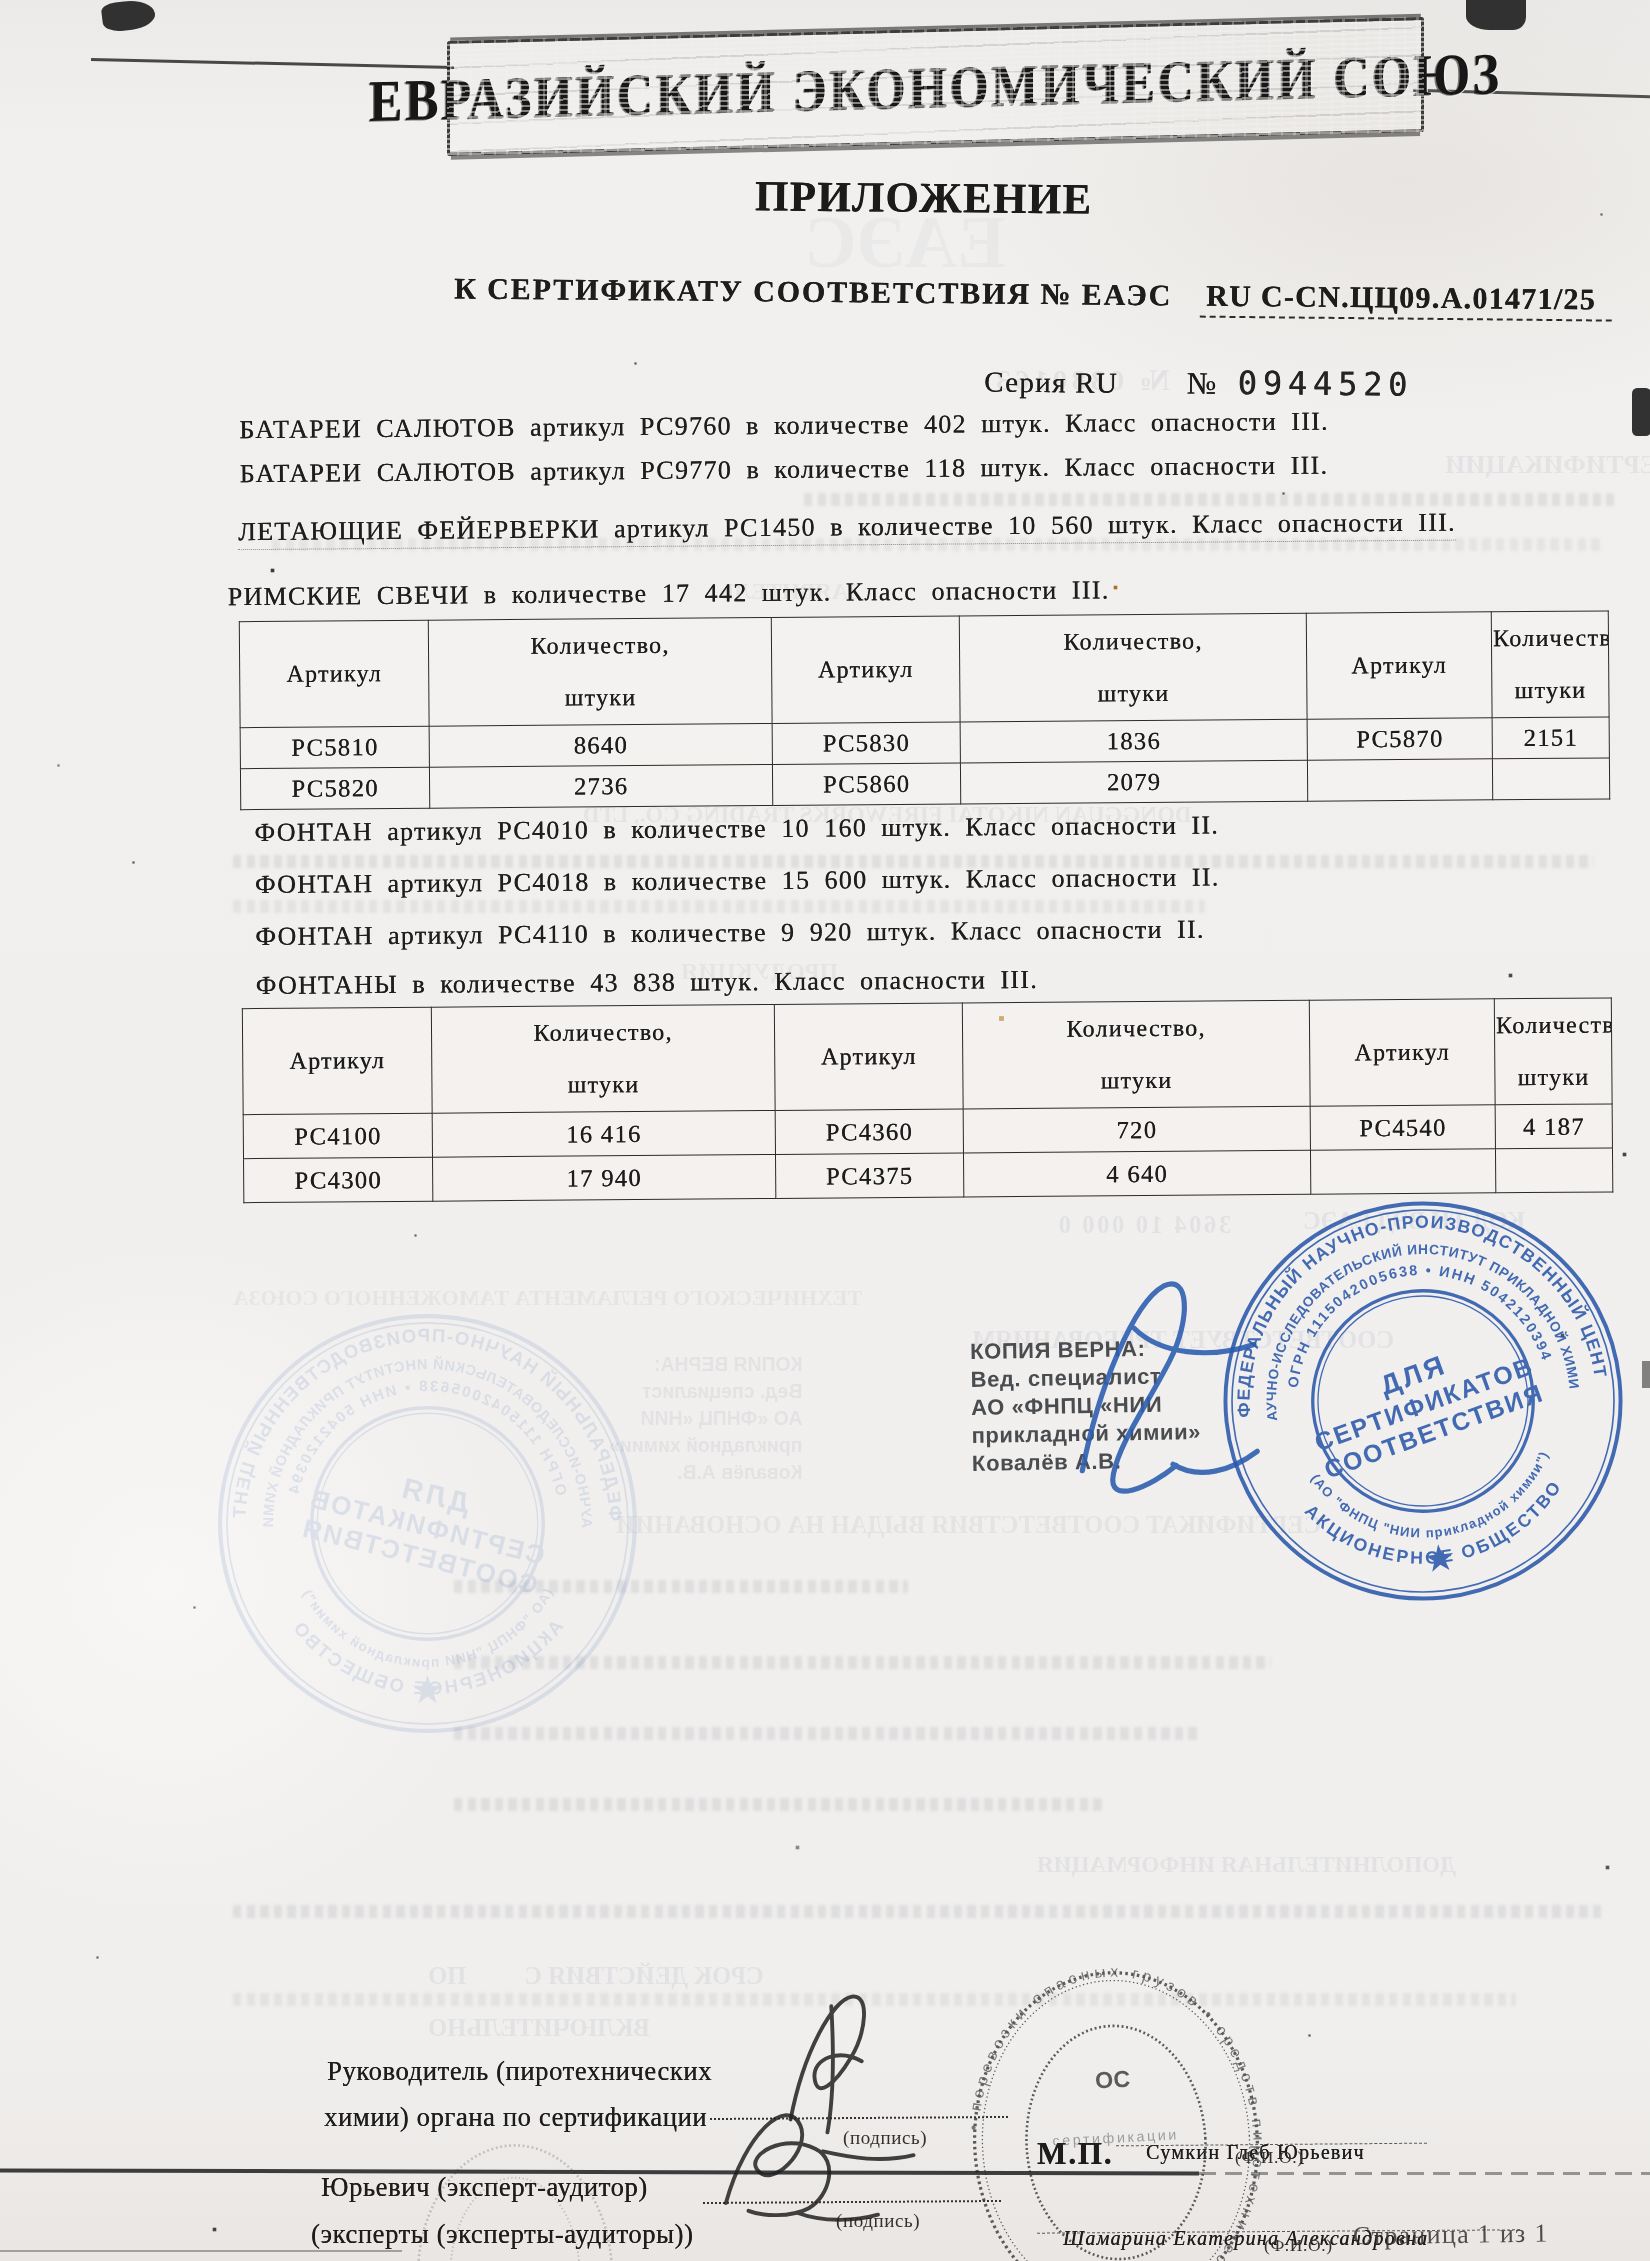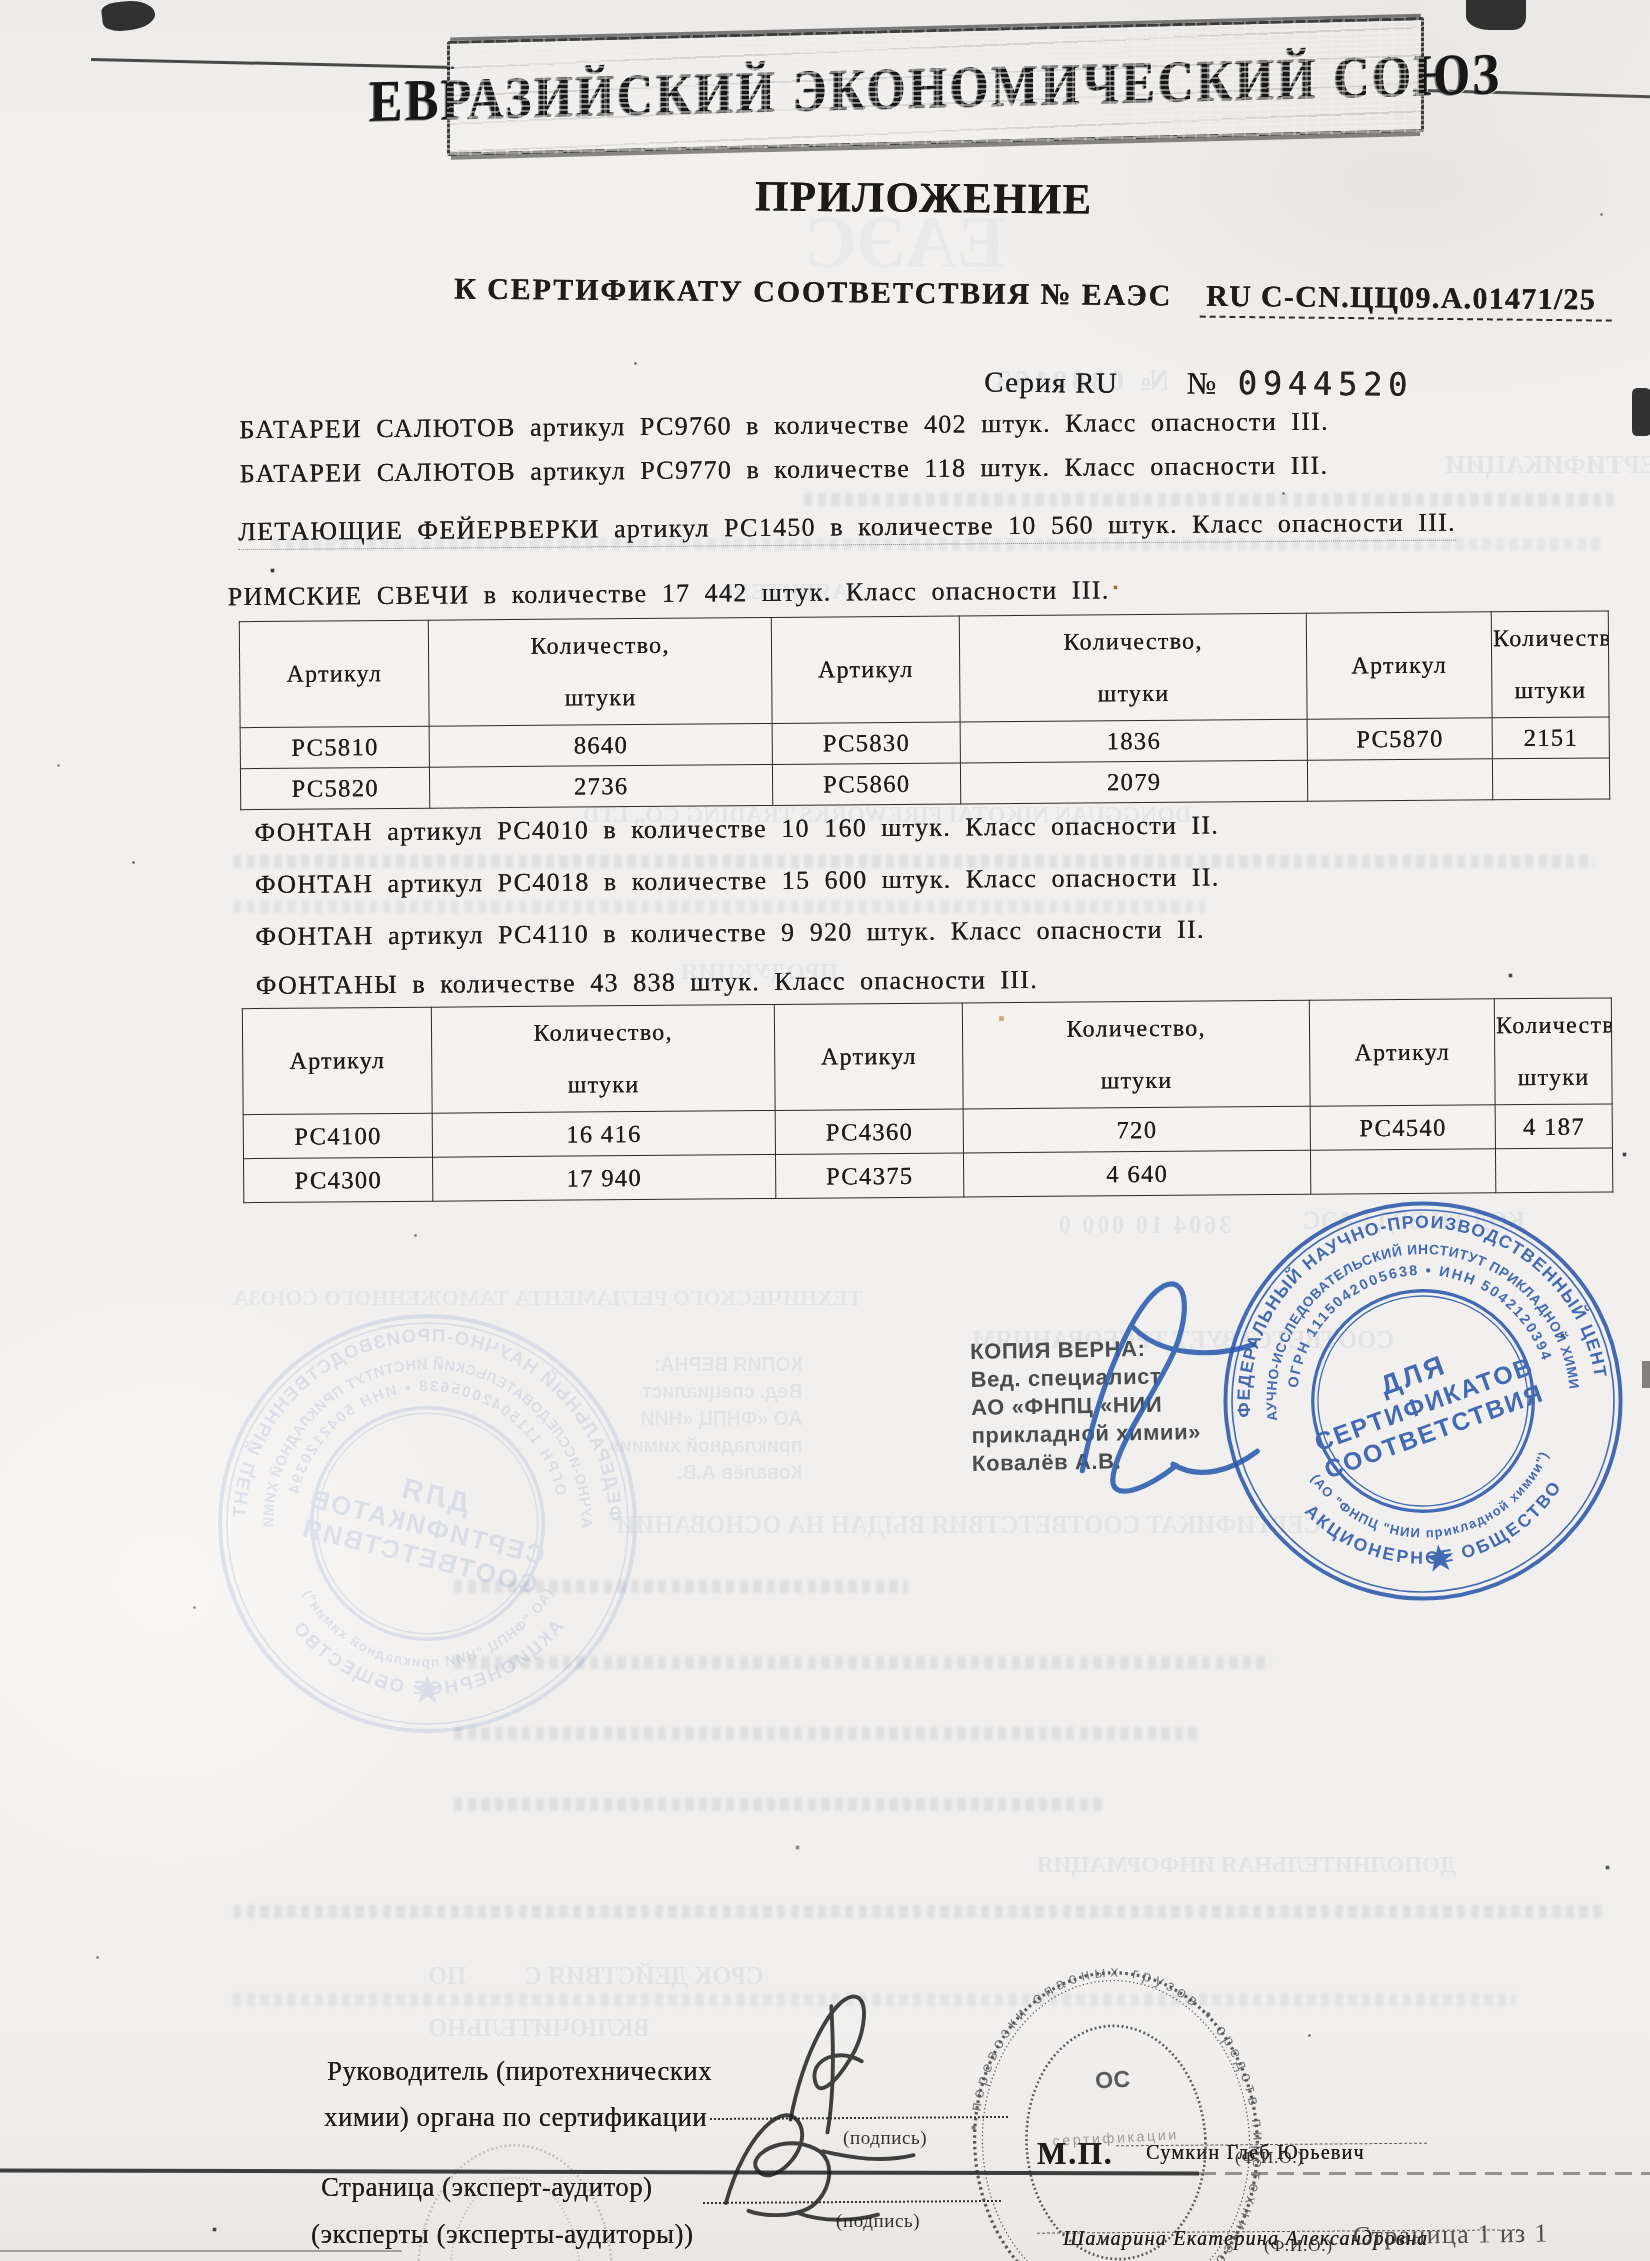--- a/index.html
+++ b/index.html
@@ -295,21 +295,21 @@
   <div>
     <div class="abs sig-label" style="left:327px;top:2056px;">Руководитель (пиротехнических</div>
     <div class="abs sig-label" style="left:324px;top:2102px;">химии) органа по сертификации</div>
     <div class="abs dotline" style="left:710px;top:2117px;width:298px;transform:rotate(-.4deg);"></div>
     <div class="abs caption" style="left:843px;top:2127px;">(подпись)</div>
     <div class="abs mp" style="left:1037px;top:2136px;font-family:Liberation Serif, serif;">М.П.</div>
     <div class="abs sig-name" style="left:1146px;top:2110px;">Сумкин Глеб Юрьевич</div>
     <div class="abs dashline" style="left:1116px;top:2144px;width:311px;transform:rotate(-.5deg);"></div>
     <div class="abs caption" style="left:1235px;top:2147px;font-size:17.5px;">(Ф.И.О.)</div>
 
-    <div class="abs sig-label" style="left:321px;top:2172px;">Страница (эксперт-аудитор)</div>
+    <div class="abs sig-label" style="left:321px;top:2172px;">Юрьевич (эксперт-аудитор)</div>
     <div class="abs sig-label" style="left:311px;top:2219px;">(эксперты (эксперты-аудиторы))</div>
     <div class="abs dotline" style="left:703px;top:2201px;width:298px;transform:rotate(-.4deg);"></div>
     <div class="abs caption" style="left:836px;top:2210px;">(подпись)</div>
     <div class="abs sig-name" style="left:1063px;top:2196px;font-style:italic;">Шамарина Екатерина Александровна</div>
     <div class="abs dashline" style="left:1037px;top:2231px;width:483px;transform:rotate(-.4deg);"></div>
     <div class="abs caption" style="left:1264px;top:2235px;font-size:17.5px;">(Ф.И.О.)</div>
   </div>
 
   <svg class="abs" style="left:755px;top:1980px;" width="194" height="169" viewBox="0 0 300 260">
     <g fill="none" stroke="#222" stroke-width="6" stroke-linecap="round" opacity=".85">

